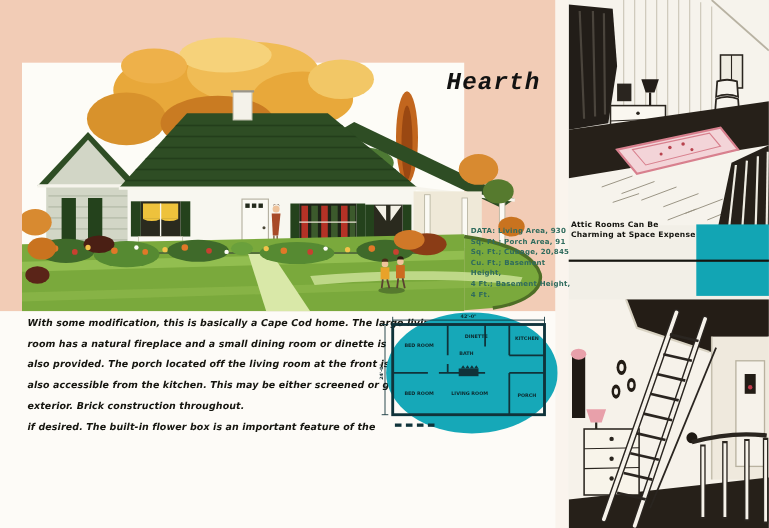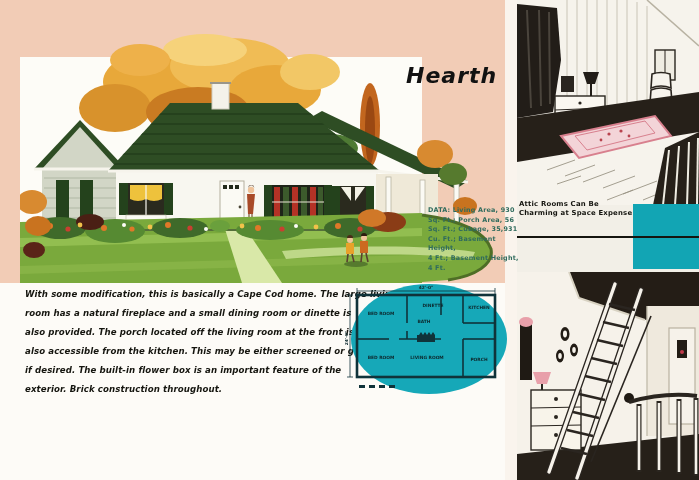--- a/index.html
+++ b/index.html
@@ -11,20 +11,21 @@
   
   #peach-bg{left:0;top:0;width:505px;height:283px;background:#f2ccb6;}
   #lower-left-bg{left:0;top:283px;width:505px;height:197px;background:#fdfbf7;}
   #gutter{left:505px;top:0;width:12px;height:480px;background:#faf4ed;}
   #right-page-bg{left:517px;top:0;width:182px;height:480px;background:#f2efe7;}
 
   #plan-title{
     left:406px;top:63px;width:100px;
     font-size:22px;font-weight:bold;font-style:italic;color:#121212;
     letter-spacing:1px;
+    font-family:Liberation Mono, monospace;
   }
   #data-block{
     left:428px;top:206px;width:92px;
     font-size:6.4px;line-height:9.6px;font-weight:600;color:#2f6b5d;
     letter-spacing:.2px;
   }
   #description{
     left:25px;top:285px;width:330px;color:#15150f;
   }
   #description .line{
@@ -244,34 +245,34 @@
       <rect x="340" y="211" width="8" height="12" fill="#cc6a20"></rect>
       <line x1="342" y1="223" x2="341" y2="232" stroke="#5a4030" stroke-width="1.6"></line>
       <line x1="346" y1="223" x2="348" y2="232" stroke="#5a4030" stroke-width="1.6"></line>
     </g>
   </svg>
 
   <div class="abs" id="plan-title">Hearth</div>
 
   <div class="abs" id="data-block">
     <div>DATA: Living Area, 930</div>
-    <div>Sq. Ft.; Porch Area, 56</div>
-    <div>Sq. Ft.; Cubage, 35,931</div>
+    <div>Sq. Ft.; Porch Area, 91</div>
+    <div>Sq. Ft.; Cubage, 20,845</div>
     <div>Cu. Ft.; Basement Height,</div>
     <div>4 Ft.; Basement Height,</div>
     <div>4 Ft.</div>
   </div>
 
   <div class="abs" id="description">
     <div class="line">With some modification, this is basically a Cape Cod home. The large living</div>
     <div class="line">room has a natural fireplace and a small dining room or dinette is</div>
     <div class="line">also provided. The porch located off the living room at the front is</div>
     <div class="line">also accessible from the kitchen. This may be either screened or glazed,</div>
+    <div class="line">exterior. Brick construction throughout.</div>
     <div class="line">if desired. The built-in flower box is an important feature of the</div>
-    <div class="line">exterior. Brick construction throughout.</div>
   </div>
 
   <svg class="abs" style="left:345px;top:283px;" width="162" height="114" viewBox="0 0 162 114">
     <ellipse cx="84" cy="56" rx="78" ry="55" fill="#16a8b8"></ellipse>
     <g stroke="#10333a" fill="none">
 
       <line x1="12" y1="8" x2="150" y2="8" stroke-width="0.8"></line>
       <line x1="12" y1="5" x2="12" y2="11" stroke-width="0.8"></line>
       <line x1="150" y1="5" x2="150" y2="11" stroke-width="0.8"></line>
       <line x1="5" y1="12" x2="5" y2="94" stroke-width="0.8"></line>

